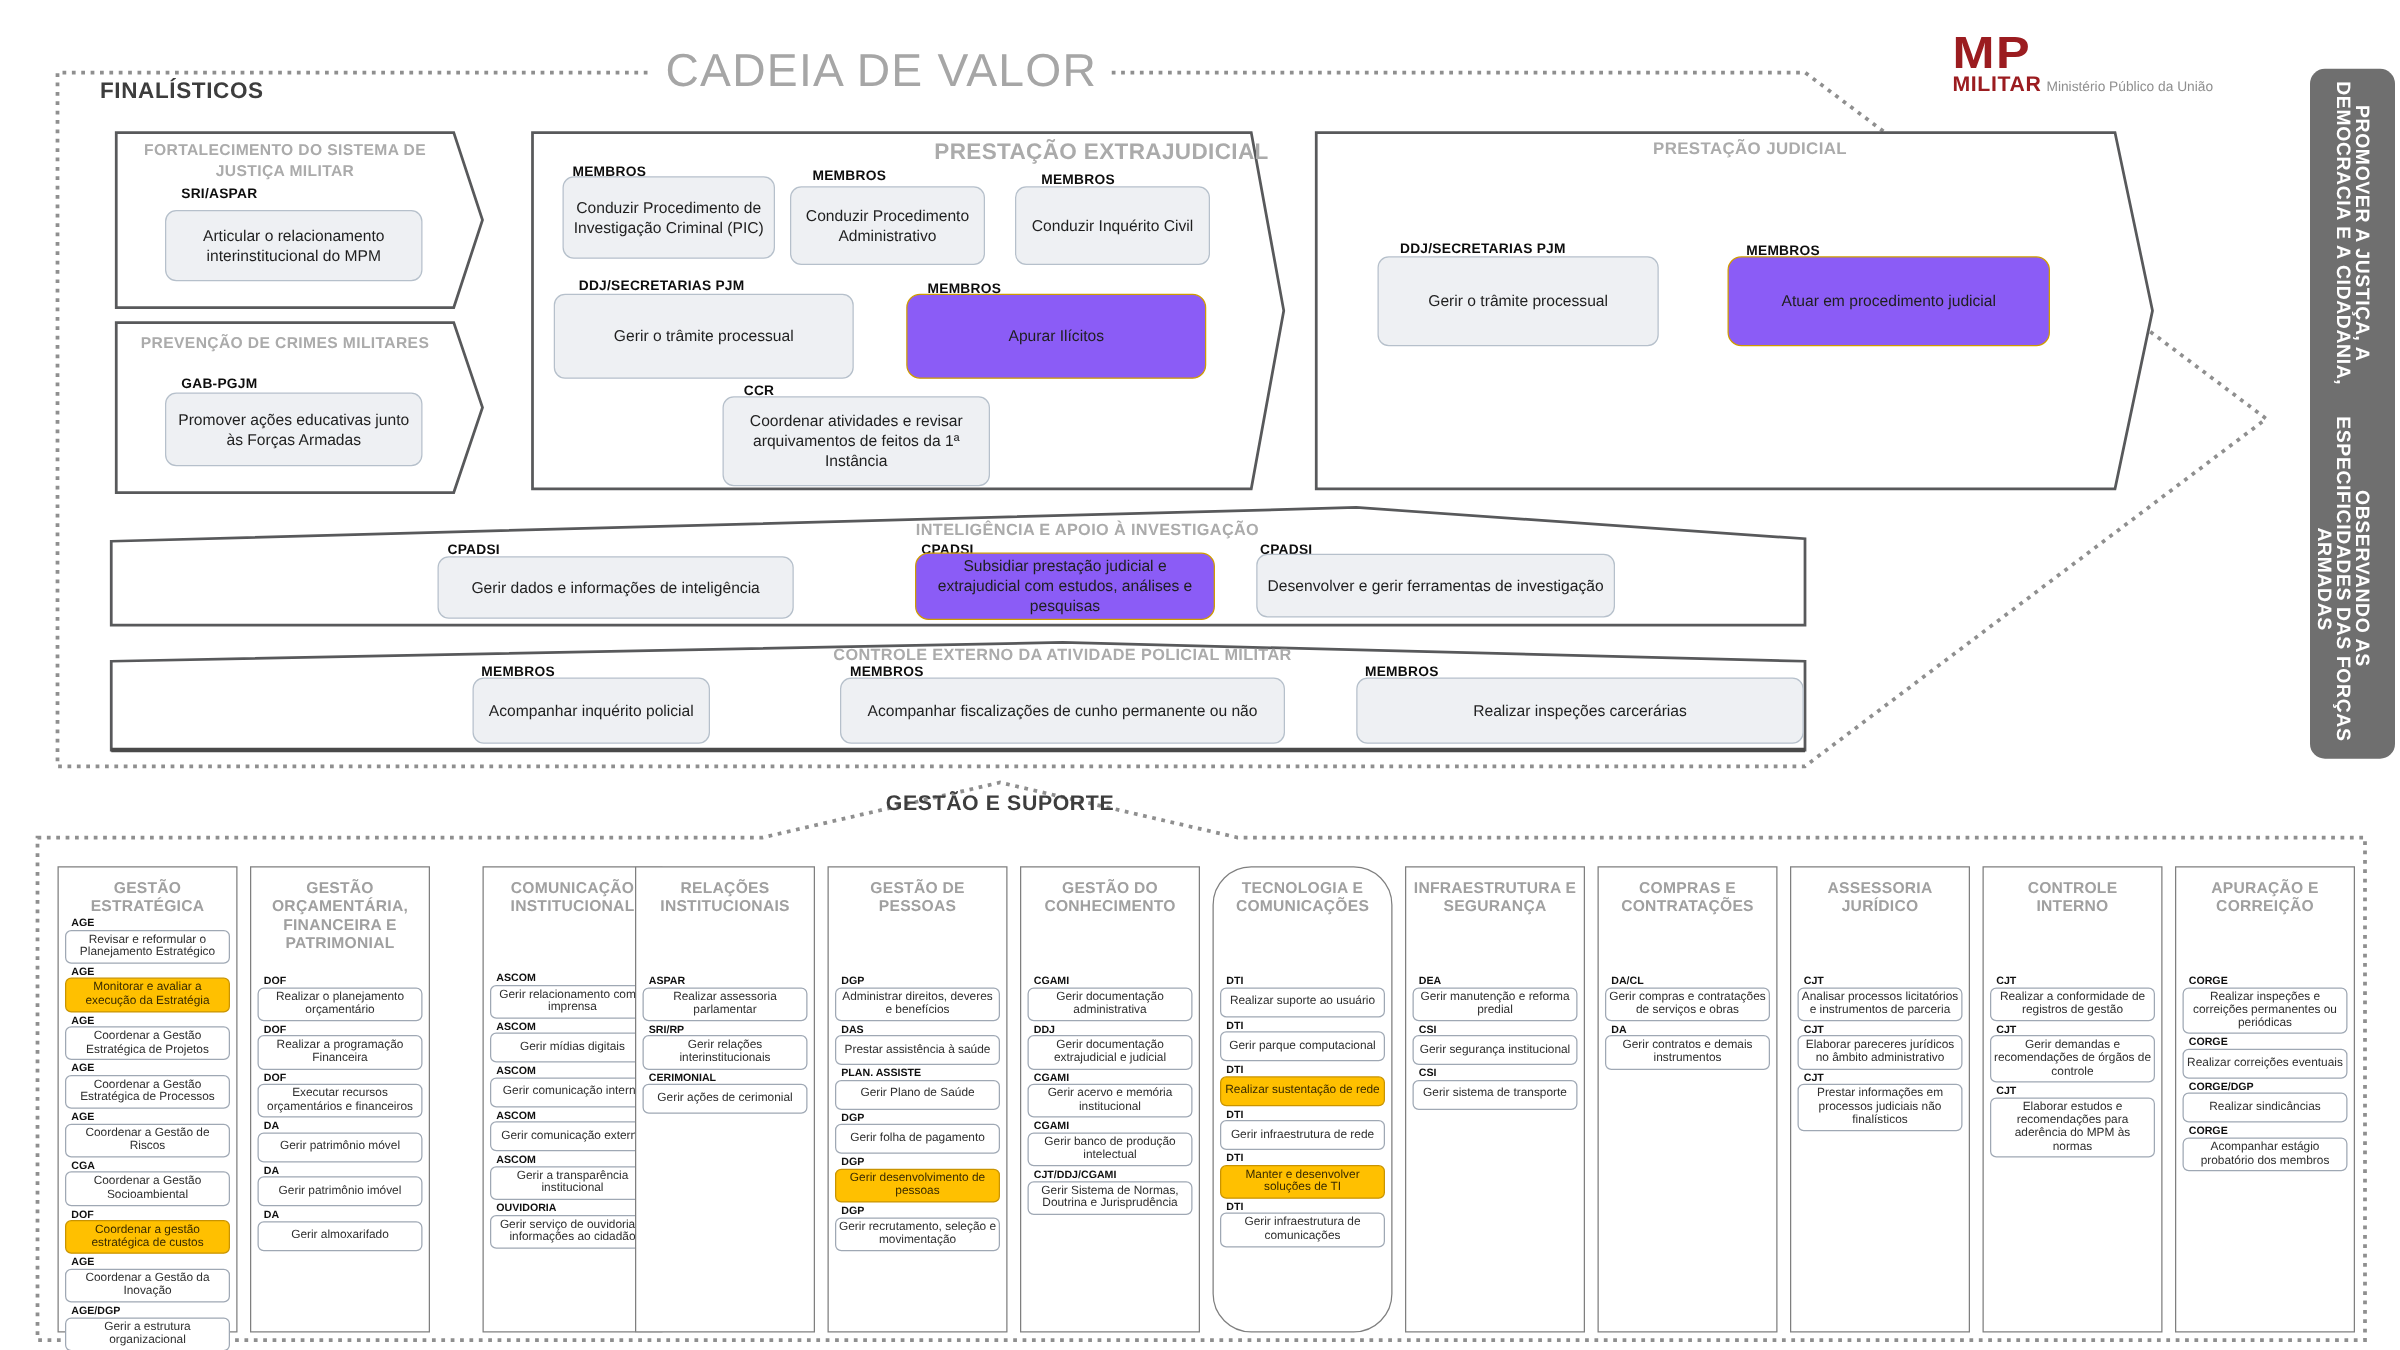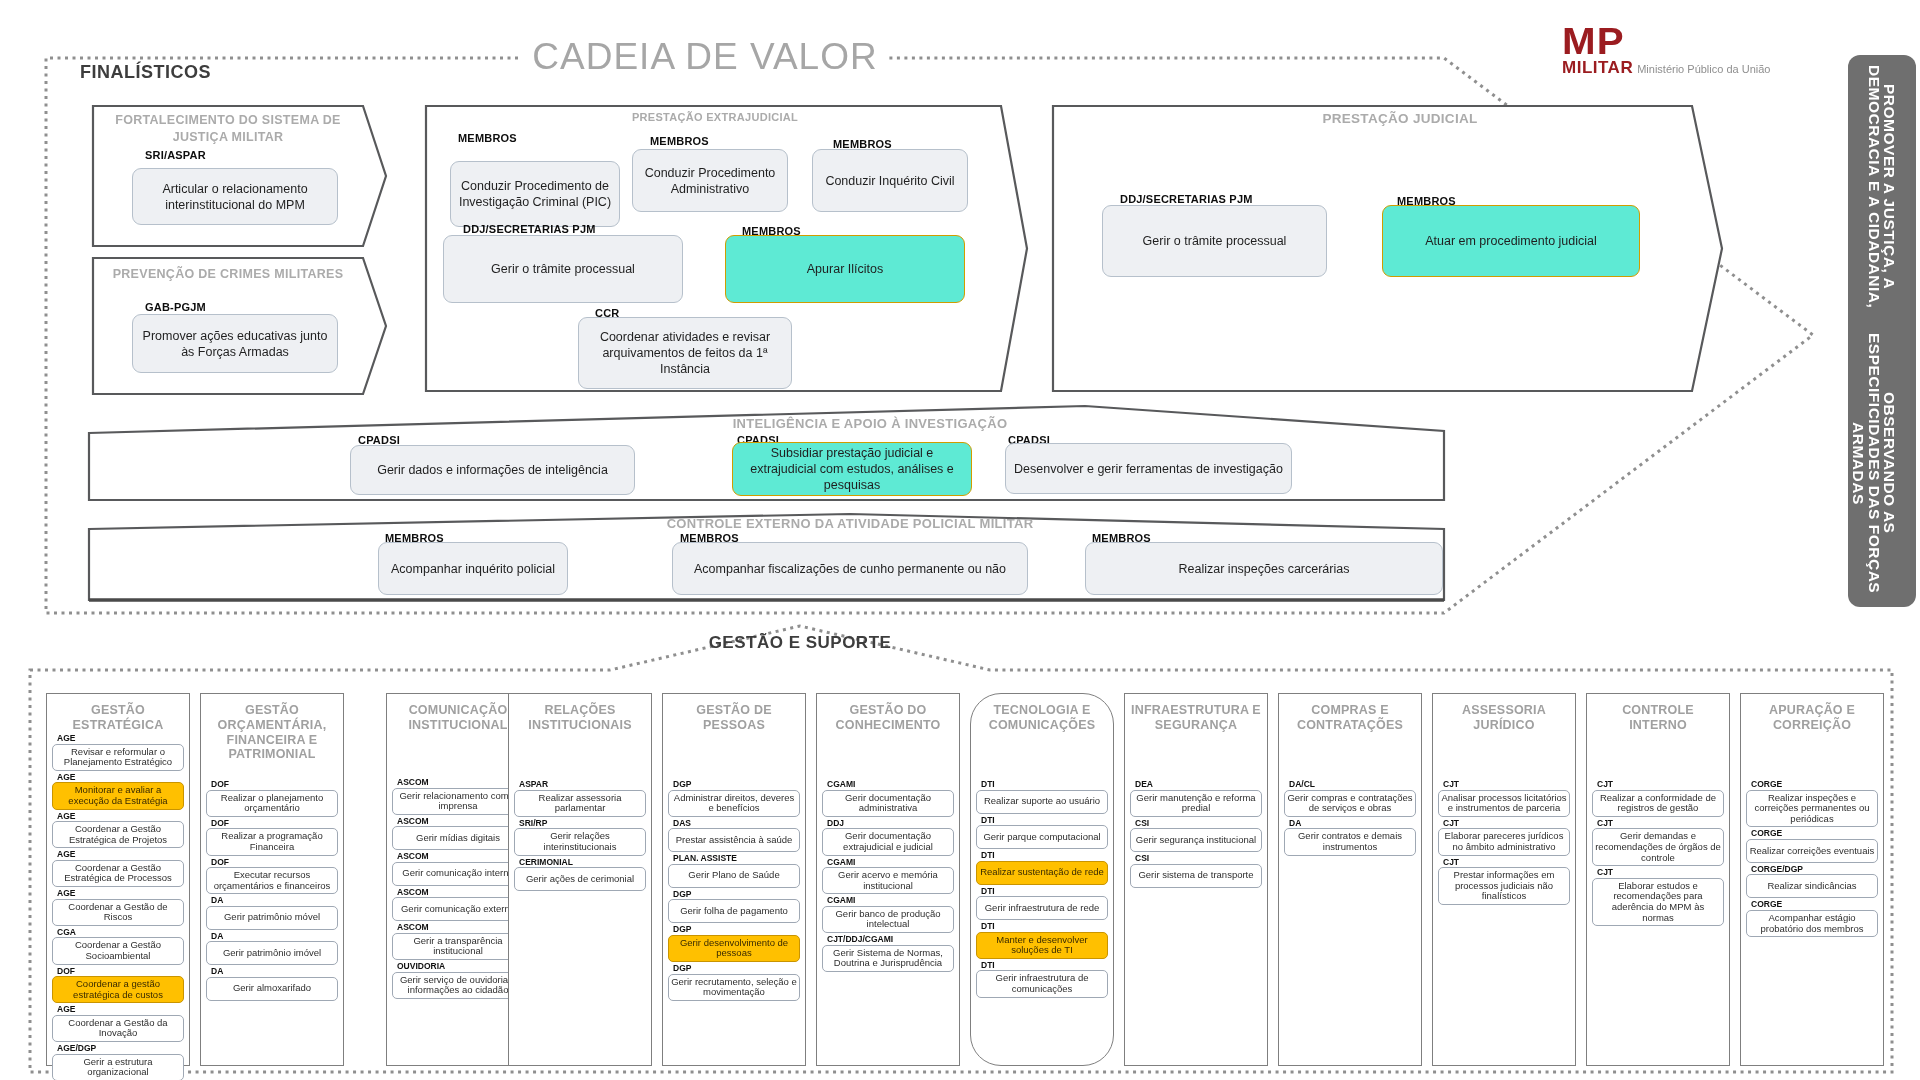--- a/index.html
+++ b/index.html
@@ -22,21 +22,21 @@
            writing-mode:vertical-rl;display:flex;align-items:center;justify-content:center;
            padding:0;box-sizing:border-box;}
   .mline{color:#fff;font-weight:bold;font-size:15.5px;text-align:center;line-height:1.0;
          width:30px;letter-spacing:.5px;}
   .proc{position:absolute;}
   .proc-title{position:absolute;text-align:center;font-weight:bold;color:#ababab;letter-spacing:.3px;}
   .owner{position:absolute;font-size:11px;font-weight:bold;color:#0d0d0d;white-space:nowrap;letter-spacing:.2px;}
   .act{position:absolute;display:flex;align-items:center;justify-content:center;text-align:center;
        background:#eef0f3;border:1.3px solid #b6c0cb;border-radius:9px;font-size:12.5px;line-height:1.28;
        color:#1f1f1f;padding:2px 6px;box-sizing:border-box;}
-  .act.hl{background:#5eead4;border-color:#d09c00;}
+  .act.hl{background:#8b5cf6;border-color:#d09c00;border-radius:11px;}
   .col{position:absolute;border:1.6px solid #7f7f7f;background:#fff;box-sizing:border-box;}
   .col-title{padding:9px 5px 0 5px;text-align:center;font-size:12.5px;font-weight:bold;color:#a0a0a0;
              line-height:1.18;letter-spacing:.2px;}
   .col-items{position:absolute;left:5px;right:5px;}
   .citem-label{font-size:8.5px;font-weight:bold;color:#101010;margin:2px 0 1px 5px;line-height:1;}
   .citem-box{border:1px solid #9fa8b4;border-radius:5px;background:#fff;font-size:9.5px;line-height:1.12;
              color:#2e2e2e;text-align:center;padding:2px 2px;min-height:18px;display:flex;
              align-items:center;justify-content:center;}
   .citem-box.hl{background:#FFC000;border-color:#c99400;color:#3a2b00;}
 </style>
@@ -77,23 +77,23 @@
         <polygon points="1,1 271,1 294,69 271,137 1,137" fill="#ffffff" stroke="#58595b" stroke-width="2.2"></polygon>
       </svg>
       <div class="proc-title" style="left: 12px; top: 9px; width: 248px; font-size: 12.5px; line-height: 1.35;">PREVENÇÃO DE CRIMES MILITARES</div>
       <div class="owner" style="left: 53px; top: 44px;">GAB-PGJM</div>
       <div class="act" style="left: 40px; top: 57px; width: 206px; height: 59px; font-size: 12.5px;">Promover ações educativas junto às Forças Armadas</div>
     </div>
     <div class="proc" style="left: 425px; top: 105px; width: 604px; height: 287px;">
       <svg width="604" height="287">
         <polygon points="1,1 576,1 602,143.5 576,286 1,286" fill="#ffffff" stroke="#58595b" stroke-width="2.2"></polygon>
       </svg>
-      <div class="proc-title" style="left: -10px; top: 6px; width: 600px; font-size: 11px;">PRESTAÇÃO EXTRAJUDICIAL</div>
+      <div class="proc-title" style="left: -10px; top: 6px; width: 600px; font-size: 18px; text-align: right;">PRESTAÇÃO EXTRAJUDICIAL</div>
       <div class="owner" style="left: 33px; top: 27px;">MEMBROS</div>
-      <div class="act" style="left: 25px; top: 56px; width: 170px; height: 66px; font-size: 12.5px;">Conduzir Procedimento de Investigação Criminal (PIC)</div>
+      <div class="act" style="left: 25px; top: 36px; width: 170px; height: 66px; font-size: 12.5px;">Conduzir Procedimento de Investigação Criminal (PIC)</div>
       <div class="owner" style="left: 225px; top: 30px;">MEMBROS</div>
       <div class="act" style="left: 207px; top: 44px; width: 156px; height: 63px; font-size: 12.5px;">Conduzir Procedimento Administrativo</div>
       <div class="owner" style="left: 408px; top: 33px;">MEMBROS</div>
       <div class="act" style="left: 387px; top: 44px; width: 156px; height: 63px; font-size: 12.5px;">Conduzir Inquérito Civil</div>
       <div class="owner" style="left: 38px; top: 118px;">DDJ/SECRETARIAS PJM</div>
       <div class="act" style="left: 18px; top: 130px; width: 240px; height: 68px; font-size: 12.5px;">Gerir o trâmite processual</div>
       <div class="owner" style="left: 317px; top: 120px;">MEMBROS</div>
       <div class="act hl" style="left: 300px; top: 130px; width: 240px; height: 68px; font-size: 12.5px;">Apurar Ilícitos</div>
       <div class="owner" style="left: 170px; top: 202px; text-align: center;">CCR</div>
       <div class="act" style="left: 153px; top: 212px; width: 214px; height: 72px; font-size: 12.5px;">Coordenar atividades e revisar arquivamentos de feitos da 1ª Instância</div>

